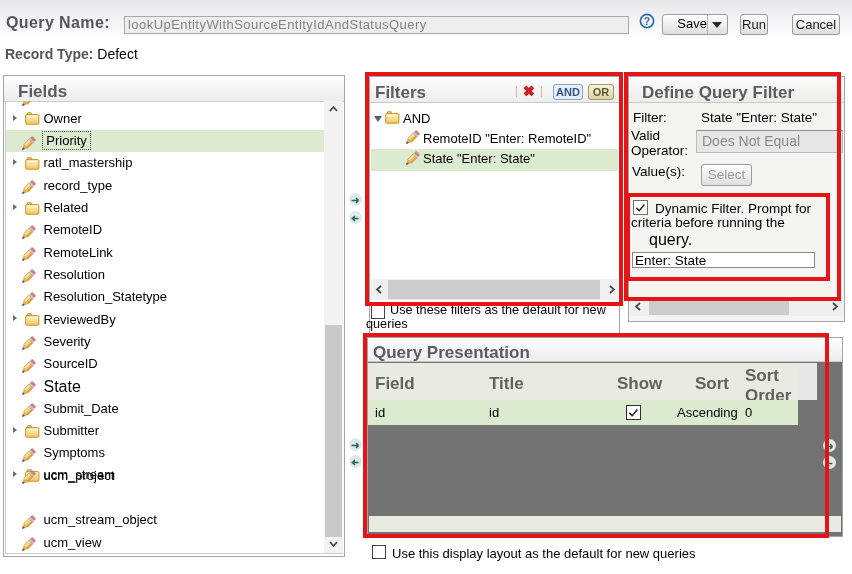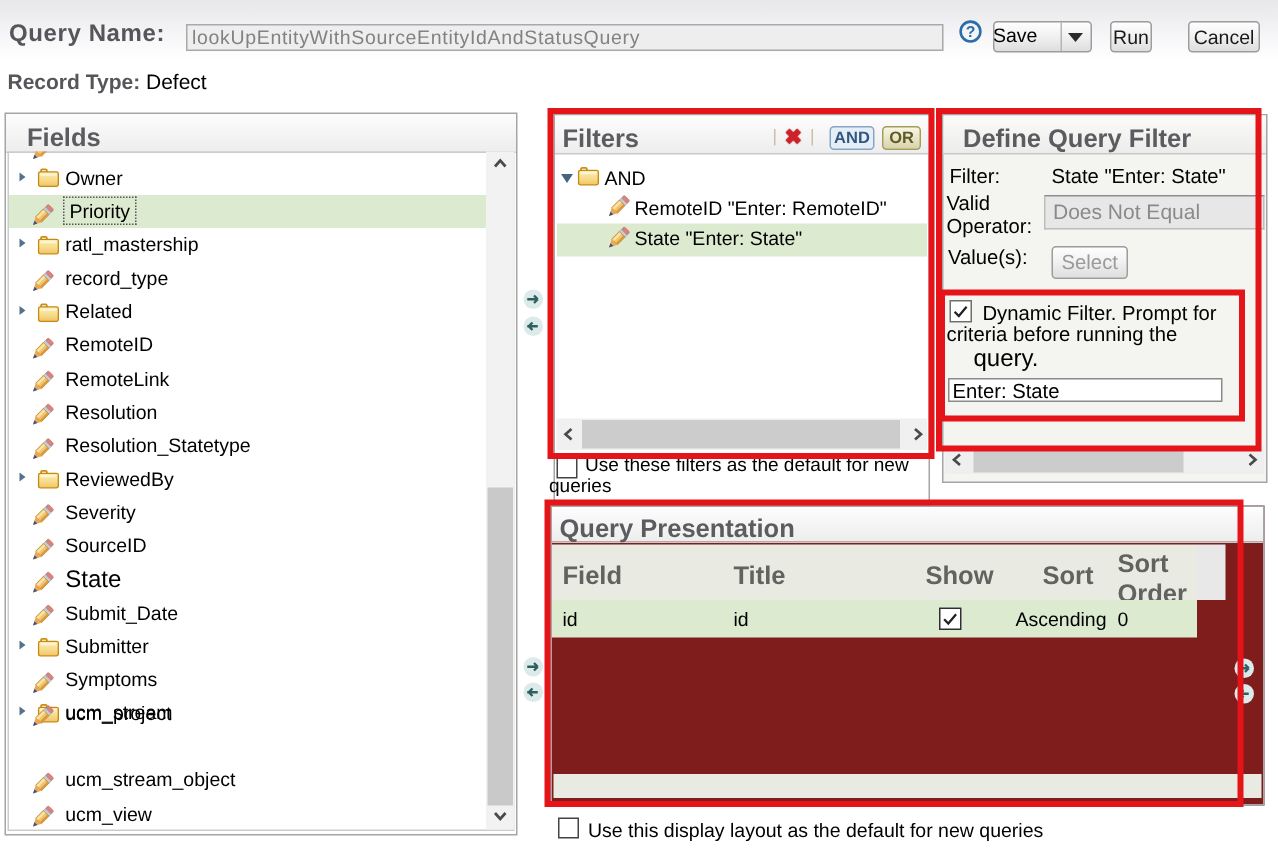--- a/index.html
+++ b/index.html
@@ -26,21 +26,21 @@
 <div class="abs" style="left:124px;top:16px;width:505px;height:18px;background:#eee;border:1px solid #a9a9a9;font-size:13px;color:#828282;line-height:16px;padding-left:3px;letter-spacing:0.45px;overflow:hidden">lookUpEntityWithSourceEntityIdAndStatusQuery</div>
 
 
 <svg class="abs" style="left:639px;top:13px" width="16" height="16" viewBox="0 0 16 16">
     <circle cx="8" cy="8" r="6.6" fill="none" stroke="#2a6da8" stroke-width="1.7"></circle>
     <text x="8" y="11.6" text-anchor="middle" font-size="10.5" font-weight="bold" fill="#2a6da8" font-family="Liberation Sans">?</text>
   </svg>
 
 
 <div class="btn" style="left:662px;top:14px;width:66px;height:21px"></div>
-<div class="abs" style="left:662px;top:14px;width:45px;height:21px;font-size:13px;text-align:left;line-height:20px">Save</div>
+<div class="abs" style="left:662px;top:14px;width:45px;height:21px;font-size:13px;text-align:right;line-height:20px">Save</div>
 <div class="abs" style="left:707px;top:15px;width:1px;height:19px;background:#b5b5b5"></div>
 <div class="abs" style="left:712px;top:22px;width:0;height:0;border-left:5px solid transparent;border-right:5px solid transparent;border-top:6px solid #2a2a2a"></div>
 <div class="btn" style="left:740px;top:14px;width:28px;height:21px;line-height:19px">Run</div>
 <div class="btn" style="left:792px;top:14px;width:48px;height:21px;line-height:19px">Cancel</div>
 
 
 <div class="abs" style="left:5px;top:46px;font-size:14px;font-weight:bold;color:#55555a">Record Type: <span style="font-weight:normal;color:#000">Defect</span></div>
 
 
 <div class="abs" style="left:3px;top:75px;width:342px;height:482px;border:1px solid #a5a5a5;background:#fff">
@@ -482,21 +482,21 @@
         <polyline points="7,2 3,5.5 7,9" fill="none" stroke="#4a4a4a" stroke-width="1.8"></polyline>
       </svg>
     <div style="position:absolute;left:19px;top:1px;width:140px;height:17px;background:#ccc"></div>
     <svg style="position:absolute;left:200px;top:4px" width="11" height="11" viewBox="0 0 11 11">
         <polyline points="3,2 7,5.5 3,9" fill="none" stroke="#4a4a4a" stroke-width="1.8"></polyline>
       </svg>
   </div>
 </div>
 
 
-<div class="abs" style="left:367px;top:337px;width:476px;height:200px;border:1px solid #a5a5a5;background:#7f1d1d">
+<div class="abs" style="left:367px;top:337px;width:476px;height:200px;border:1px solid #a5a5a5;background:#737373">
   <div class="panelhdr" style="height:24px">
       <div class="hdrtxt" style="position:absolute;left:5px;top:5px">Query Presentation</div>
     </div>
 
   <div style="position:absolute;left:0;top:25px;width:430px;height:37px;background:#e9eae2">
     <div class="hdrtxt" style="position:absolute;left:7px;top:11px;color:#62625f">Field</div>
     <div class="hdrtxt" style="position:absolute;left:121px;top:11px;color:#62625f">Title</div>
     <div class="hdrtxt" style="position:absolute;left:249px;top:11px;color:#62625f">Show</div>
     <div class="hdrtxt" style="position:absolute;left:327px;top:11px;color:#62625f">Sort</div>
     <div class="hdrtxt" style="position:absolute;left:377px;top:3px;color:#62625f">Sort<br>Order</div>

